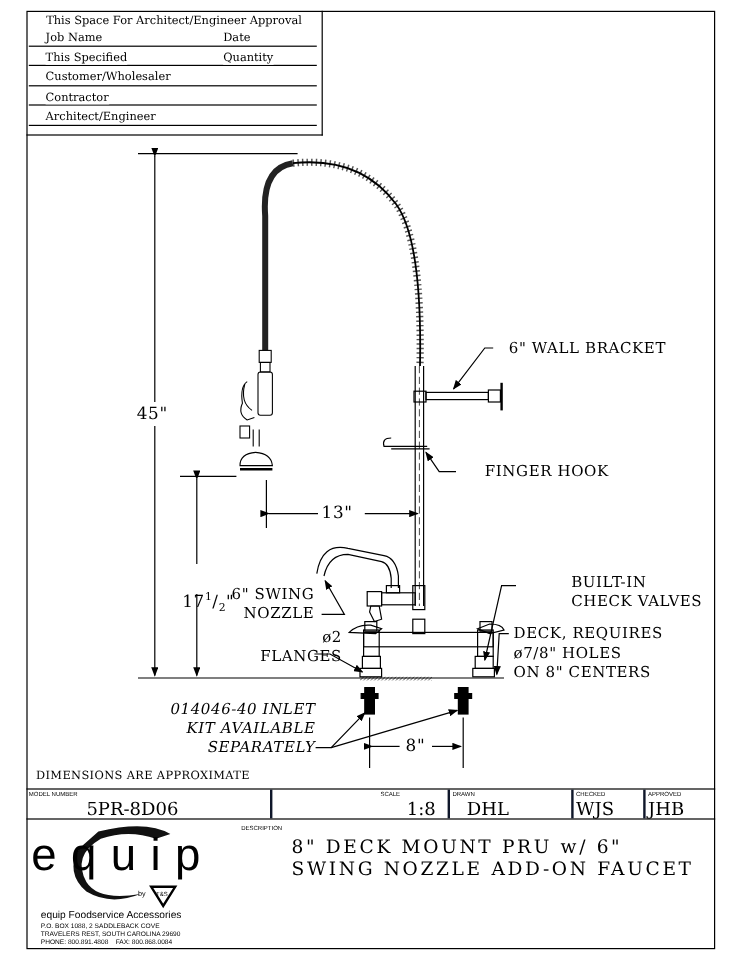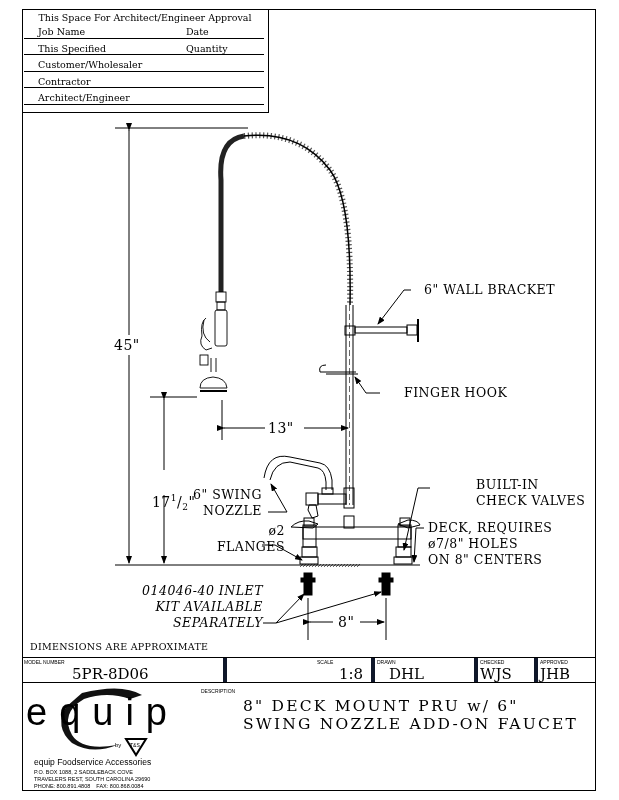--- a/index.html
+++ b/index.html
@@ -8,21 +8,21 @@
   .approval { position:absolute; left:22px; top:9px; width:247px; height:104px; border-right:1.5px solid #000; border-bottom:1.5px solid #000; box-sizing:border-box; font-family:"DejaVu Serif", serif; font-size:9.5px; }
   .approval .title { text-align:center; margin-top:3px; height:14px; }
   .approval .row { position:relative; height:16.5px; padding-left:16px; white-space:nowrap; }
   .approval .row .lbl { position:relative; z-index:1; background:#fff; }
   .approval .row .line { position:absolute; left:2px; right:4px; bottom:4px; border-bottom:1px solid #000; }
   .approval .row .lbl2 { position:absolute; z-index:1; background:#fff; }
   svg.drawing { position:absolute; left:0; top:0; }
   .callout { position:absolute; font-family:"DejaVu Serif", serif; font-size:12.5px; letter-spacing:0.5px; white-space:pre; line-height:16px; }
   .dimnote { position:absolute; left:30px; top:641px; font-size:9.5px; letter-spacing:0.3px; }
   .tb-row { position:absolute; left:22px; top:657px; width:574px; height:26px; border-top:1.5px solid #000; border-bottom:1.5px solid #000; box-sizing:border-box; }
-  .tb-cell { position:absolute; top:0; height:100%; border-right:4px solid #0f172a; box-sizing:border-box; }
+  .tb-cell { position:absolute; top:0; height:100%; border-right:2px solid #0f172a; box-sizing:border-box; }
   .tb-cell:last-child { border-right:none; }
   .tb-cell .cap { position:absolute; left:2px; top:1px; font-family:"Liberation Sans", sans-serif; font-size:5px; }
   .tb-cell .val { position:absolute; bottom:0px; font-family:"DejaVu Serif", serif; font-size:15px; line-height:16px; }
   .desc-cap { position:absolute; left:201px; top:688px; font-family:"Liberation Sans", sans-serif; font-size:5px; }
   .desc { position:absolute; left:243px; top:697px; font-family:"DejaVu Serif", serif; font-size:15.5px; letter-spacing:2.2px; line-height:18px; white-space:pre; }
   .company { position:absolute; left:34px; top:757px; font-family:"Liberation Sans", sans-serif; font-size:8.5px; }
   .addr { position:absolute; left:34px; font-family:"Liberation Sans", sans-serif; font-size:5.5px; }
 </style>
 </head>
 <body>

